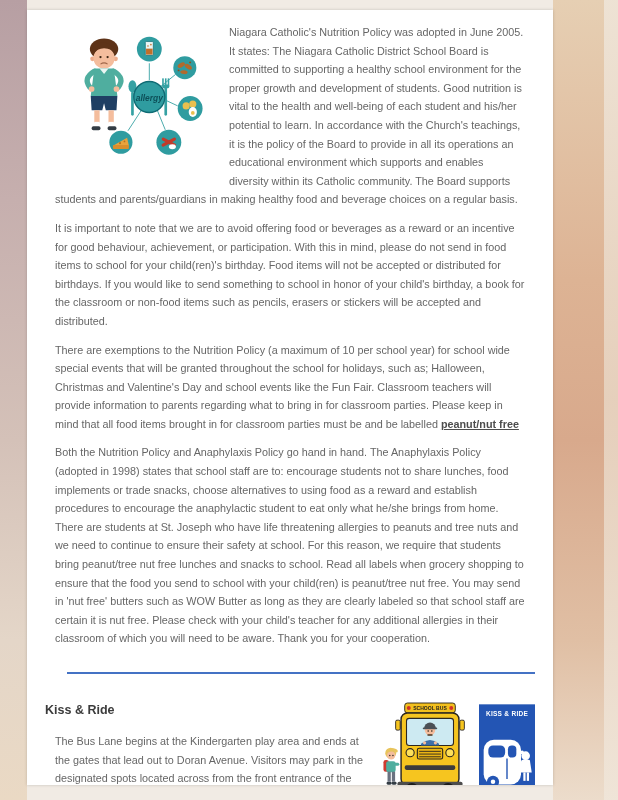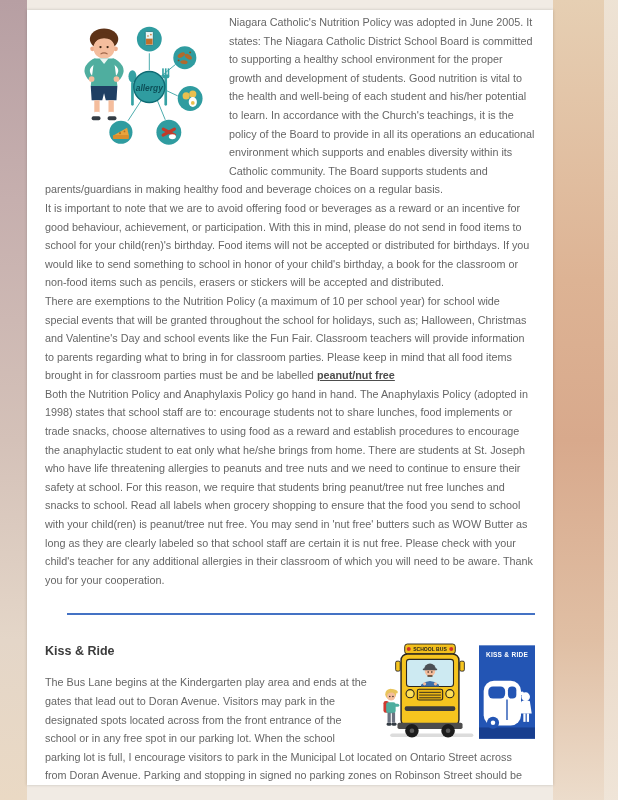--- a/index.html
+++ b/index.html
@@ -19,21 +19,21 @@
   .backdrop-right .lighter-edge{
     position:absolute;right:0;top:0;width:14px;height:100%;
     background:linear-gradient(180deg,#efe6da 0%,#e8d6c4 50%,#f0e6da 100%);opacity:.85;
   }
   .page{
     position:absolute;left:27px;top:10px;width:526px;height:775px;
     background:#ffffff;box-shadow:0 0 3px rgba(0,0,0,.18);
     padding:3px 18px 0 18px;box-sizing:border-box;overflow:hidden;
     color:#666;font-size:10.8px;line-height:18.6px;
   }
-  p{margin:0;}
+  p{margin:10px;}
   .allergy-figure{
     float:left;width:142px;height:140px;margin:4px 22px 8px 20px;font-weight:bold;
   }
   .hl{font-weight:bold;text-decoration:underline;color:#4d4d4d;}
   hr.divider{
     border:none;border-top:2px solid #4472c4;
     margin:24px 0 28px 22px;clear:both;
   }
   .kr-heading{
     font-size:12.5px;font-weight:bold;color:#3c3c3c;

